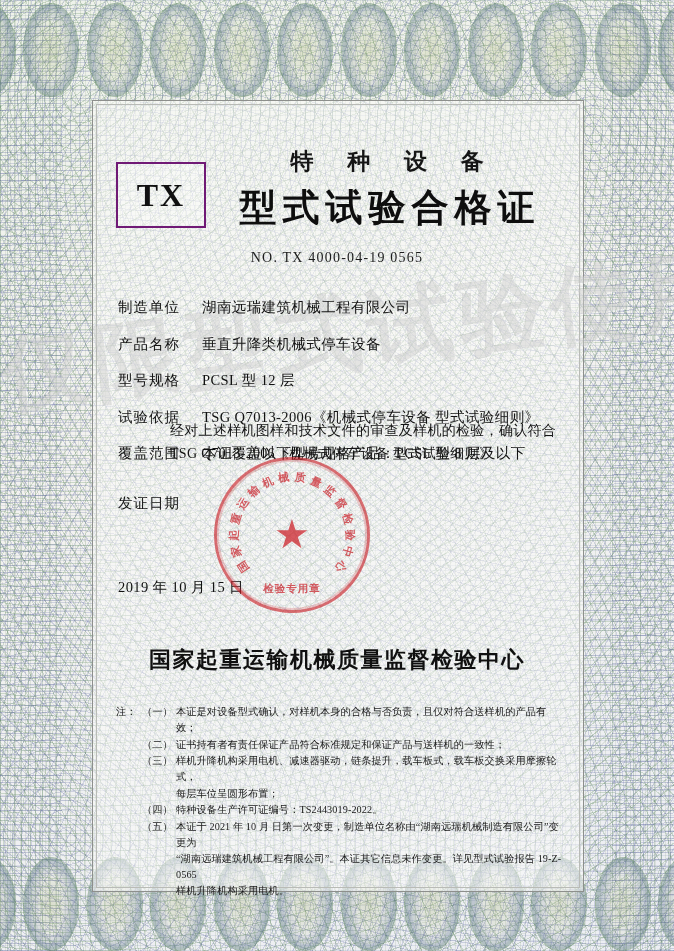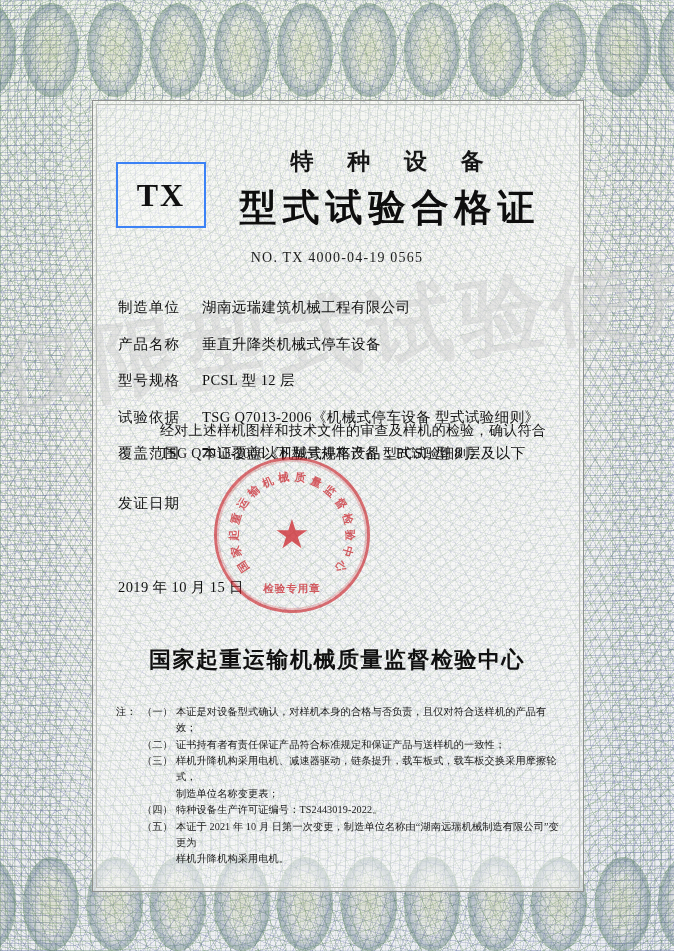--- a/index.html
+++ b/index.html
@@ -141,21 +141,21 @@
     padding: 0 26px;
     color: #1b1b1b;
   }
 
   .tx-box {
     position: absolute;
     left: 24px;
     top: 62px;
     width: 86px;
     height: 62px;
-    border: 2px solid #3b82f6;
+    border: 2px solid #701a75;
     display: flex;
     align-items: center;
     justify-content: center;
     background: rgba(255,255,255,0.25);
   }
   .tx-box span {
     font-family: "Liberation Serif", serif;
     font-weight: bold;
     font-size: 32px;
     letter-spacing: 2px;
@@ -214,21 +214,21 @@
     flex: 0 0 84px;
     letter-spacing: 1px;
   }
   .field-value {
     flex: 1 1 auto;
     letter-spacing: 0.4px;
   }
 
   .statement {
     position: absolute;
-    left: 68px;
+    left: 78px;
     right: 22px;
     top: 320px;
     font-size: 14px;
     line-height: 1.62;
     color: #141414;
     letter-spacing: 0.3px;
   }
 
   .issue-row {
     position: absolute;
@@ -458,28 +458,29 @@
             <div class="note-text">本证是对设备型式确认，对样机本身的合格与否负责，且仅对符合送样机的产品有效；</div>
           </div>
           <div class="note-item">
             <div class="note-marker">（二）</div>
             <div class="note-text">证书持有者有责任保证产品符合标准规定和保证产品与送样机的一致性；</div>
           </div>
           <div class="note-item">
             <div class="note-marker">（三）</div>
             <div class="note-text">样机升降机构采用电机、减速器驱动，链条提升，载车板式，载车板交换采用摩擦轮式，</div>
           </div>
-          <div class="note-cont2">制造单位名称变更表；</div>
+          <div class="note-cont2">每层车位呈圆形布置；</div>
           <div class="note-item">
             <div class="note-marker">（四）</div>
             <div class="note-text">特种设备生产许可证编号：TS2443019-2022。</div>
           </div>
           <div class="note-item">
             <div class="note-marker">（五）</div>
             <div class="note-text">本证于 2021 年 10 月  日第一次变更，制造单位名称由“湖南远瑞机械制造有限公司”变更为</div>
           </div>
+          <div class="note-cont2">“湖南远瑞建筑机械工程有限公司”。本证其它信息未作变更。详见型式试验报告 19-Z-0565</div>
           <div class="note-cont2">样机升降机构采用电机。</div>
         </div>
       </div>
     </div>
 
   </div>
 </div>
 
 </body></html>

